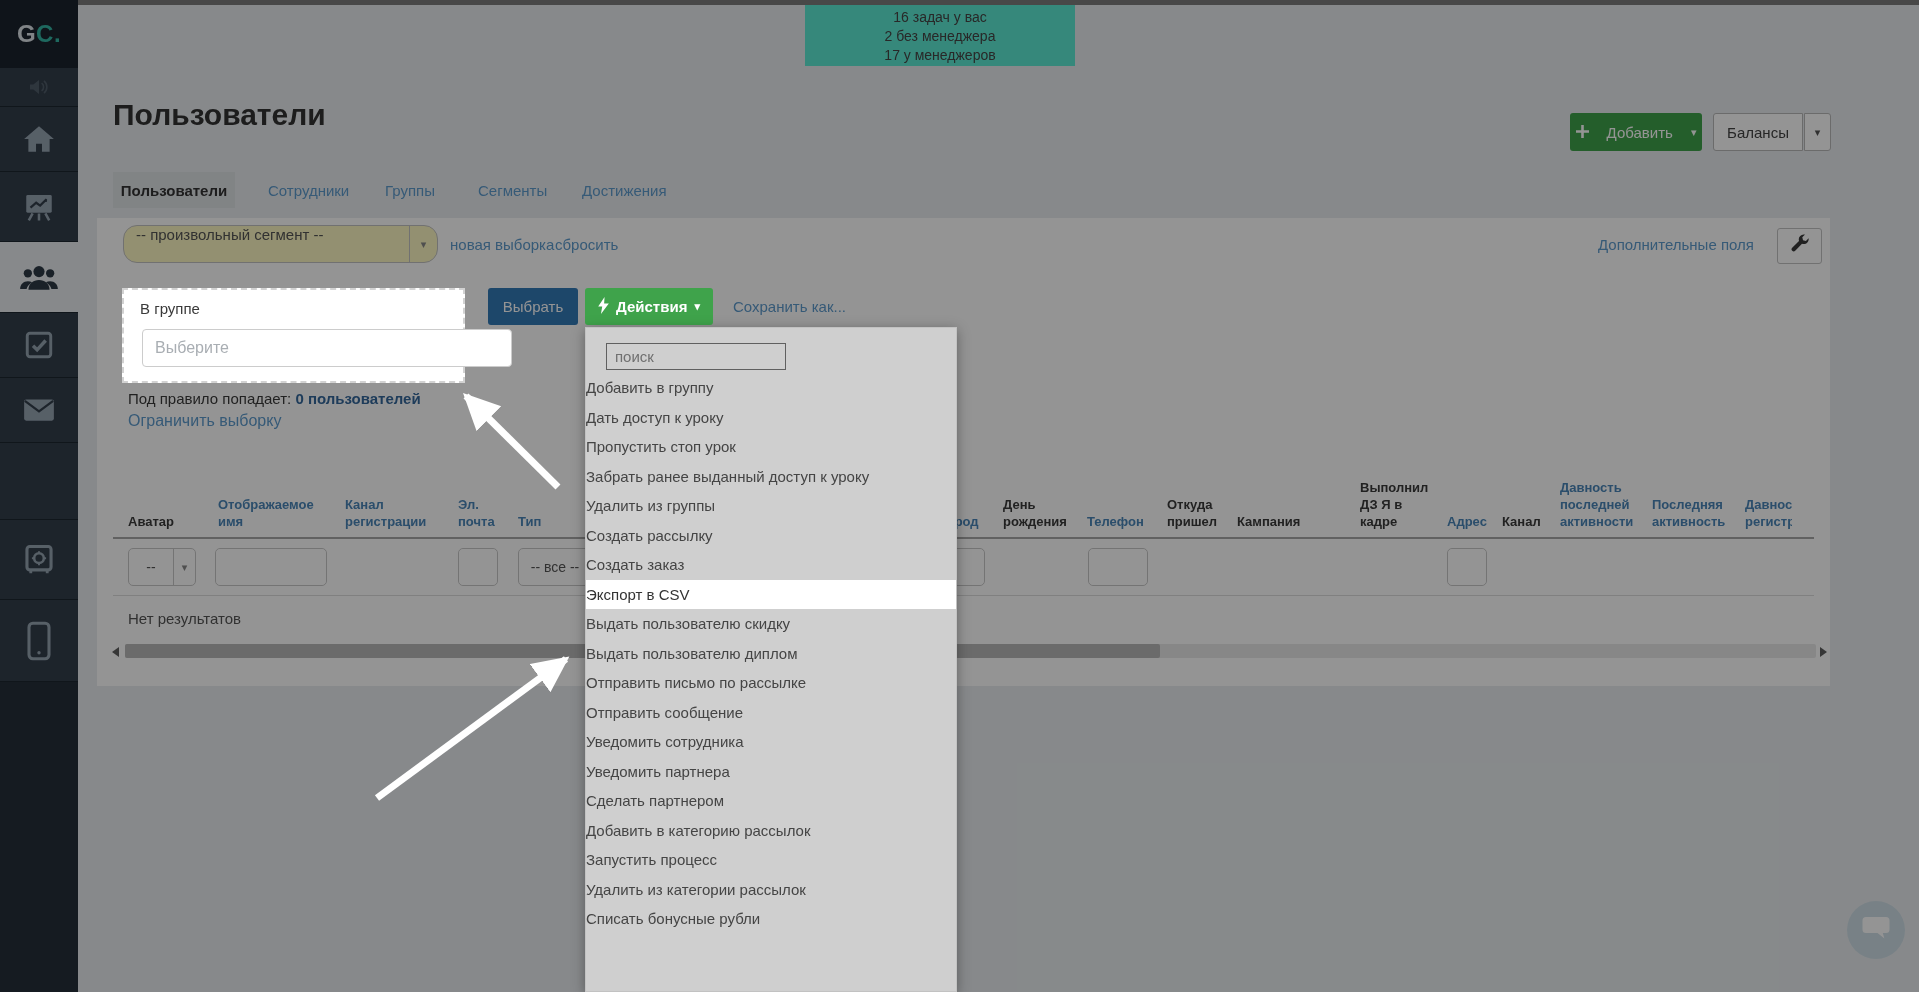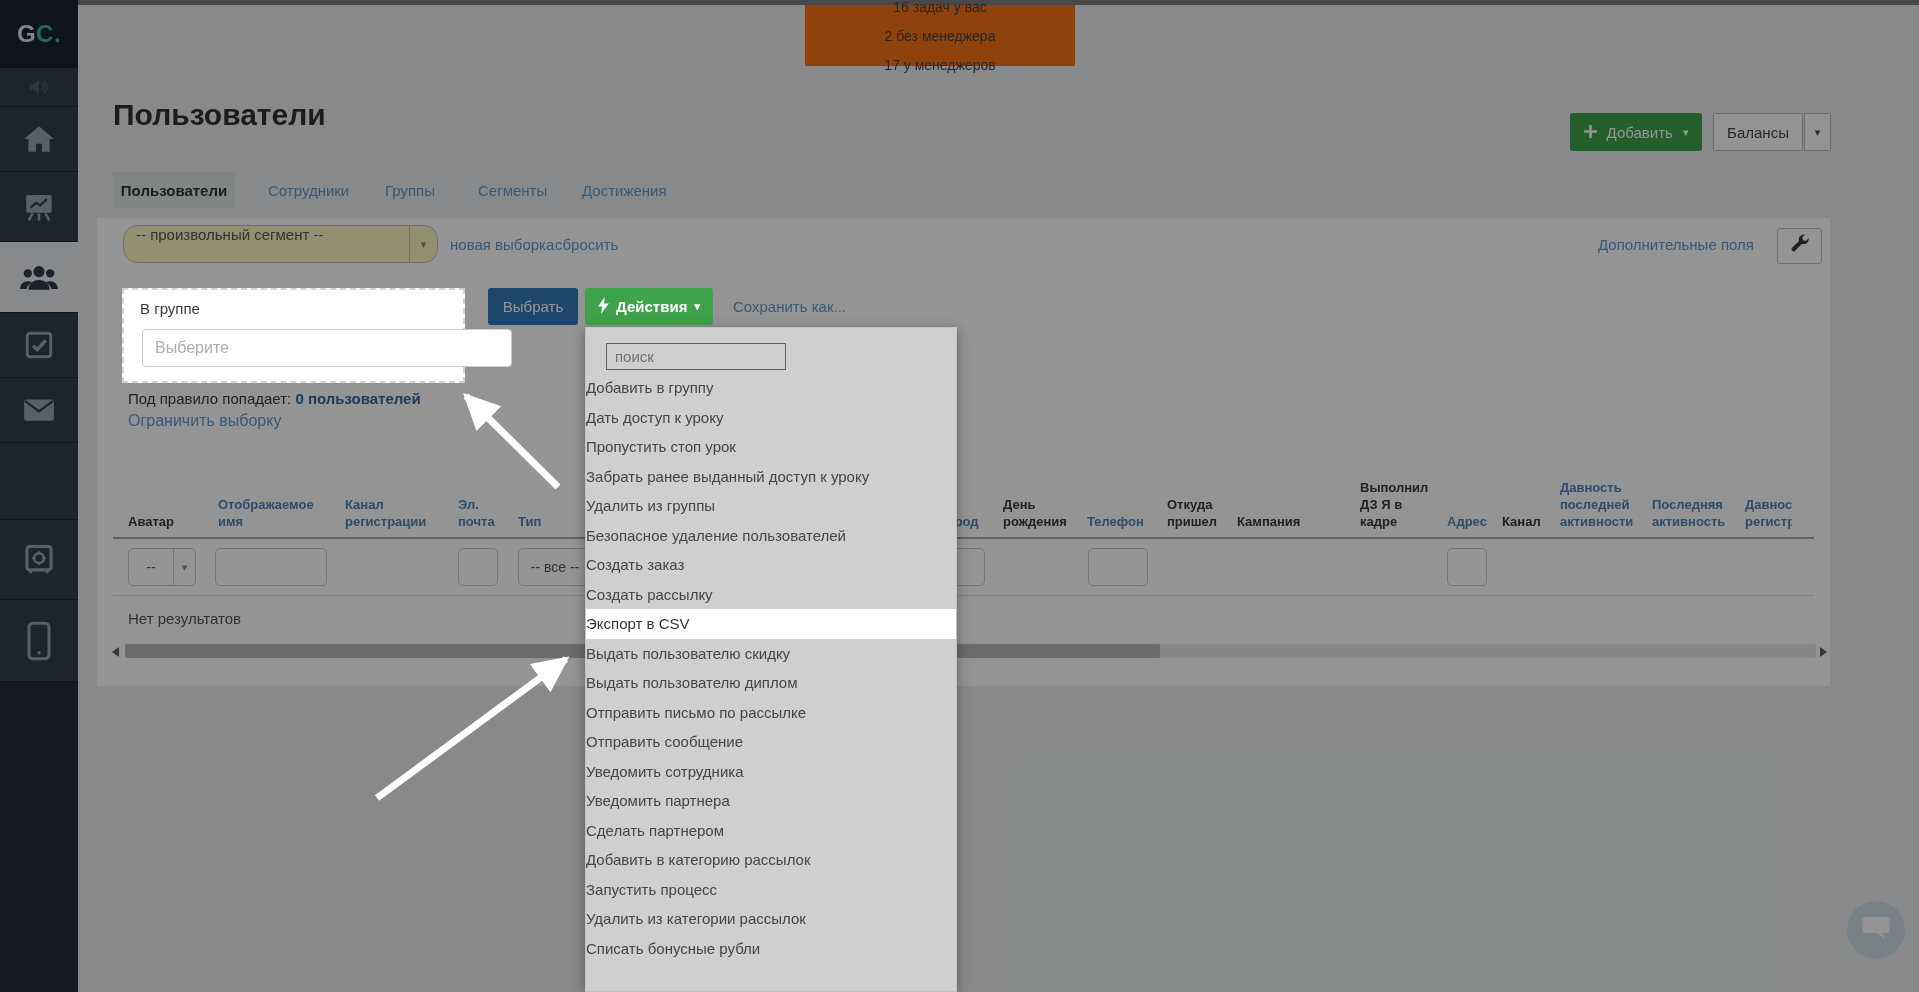--- a/index.html
+++ b/index.html
@@ -11,28 +11,28 @@
   .sidebar{position:absolute;left:0;top:0;width:78px;height:992px;background:#252f3a;z-index:1}
   .sb-logo{position:absolute;left:0;top:0;width:78px;height:68px;background:#1b242e;display:flex;align-items:center;justify-content:center;font-size:24px;font-weight:bold;letter-spacing:.5px}
   .sb-logo .g{color:#dde3e8}.sb-logo .c{color:#35b5a4}
   .sb-item{position:absolute;left:0;width:78px;background:#323e4b;border-bottom:1px solid #1d2630;display:flex;align-items:center;justify-content:center}
   .sb-item.active{background:#e8ecef}
   .sb-item svg{display:block}
   .sb-bottom{position:absolute;left:0;top:682px;width:78px;height:310px;background:#252f3a}
 
   
   .topstrip{position:absolute;left:78px;top:0;width:1841px;height:5px;background:#7c7c7c}
-  .notif{position:absolute;left:805px;top:5px;width:270px;height:61px;background:#f97316;
-         display:flex;flex-direction:column;align-items:center;justify-content:center;gap:11px}
+  .notif{position:absolute;left:805px;top:5px;width:270px;height:61px;background:#5eead4;
+         display:flex;flex-direction:column;align-items:center;justify-content:center;gap:1px}
   .notif div{font-size:14px;color:#454545;line-height:18px}
 
   .page-title{position:absolute;left:113px;top:98px;font-size:30px;font-weight:bold;color:#333}
 
   .btn-add{position:absolute;left:1570px;top:113px;width:132px;height:38px;background:#3fa34b;border-radius:3px;
-           display:flex;align-items:center;justify-content:center;gap:10px;color:#fff;font-size:15px}
+           display:flex;align-items:center;justify-content:center;gap:18px;color:#fff;font-size:15px}
   .btn-bal{position:absolute;left:1713px;top:113px;width:90px;height:38px;background:#fff;border:1px solid #b9b9b9;border-radius:3px 0 0 3px;
            display:flex;align-items:center;justify-content:center;color:#444;font-size:15px}
   .btn-bal-caret{position:absolute;left:1804px;top:113px;width:27px;height:38px;background:#fff;border:1px solid #b9b9b9;border-radius:0 3px 3px 0;
            display:flex;align-items:center;justify-content:center;color:#555}
   .caret{font-size:11px;line-height:1}
 
   
   .tab-active-bg{position:absolute;left:113px;top:172px;width:122px;height:36px;background:#dfe3e6;
                  display:flex;align-items:center;justify-content:center;font-size:15px;font-weight:bold;color:#333}
   .tab{position:absolute;top:182px;font-size:15px;color:#5e9bcd;cursor:pointer}
@@ -315,23 +315,22 @@
   </div>
 
   <div class="menu">
     <input placeholder="поиск" style="">
     <div class="mitems">
       <div class="mi">Добавить в группу</div>
       <div class="mi">Дать доступ к уроку</div>
       <div class="mi">Пропустить стоп урок</div>
       <div class="mi">Забрать ранее выданный доступ к уроку</div>
       <div class="mi">Удалить из группы</div>
-      <div class="mi">Безопасное удаление пользователей</div>
+      <div class="mi">Создать рассылку</div>
       <div class="mi">Создать заказ</div>
-      <div class="mi">Создать рассылку</div>
       <div class="mi spot">Экспорт в CSV</div>
       <div class="mi">Выдать пользователю скидку</div>
       <div class="mi">Выдать пользователю диплом</div>
       <div class="mi">Отправить письмо по рассылке</div>
       <div class="mi">Отправить сообщение</div>
       <div class="mi">Уведомить сотрудника</div>
       <div class="mi">Уведомить партнера</div>
       <div class="mi">Сделать партнером</div>
       <div class="mi">Добавить в категорию рассылок</div>
       <div class="mi">Запустить процесс</div>

